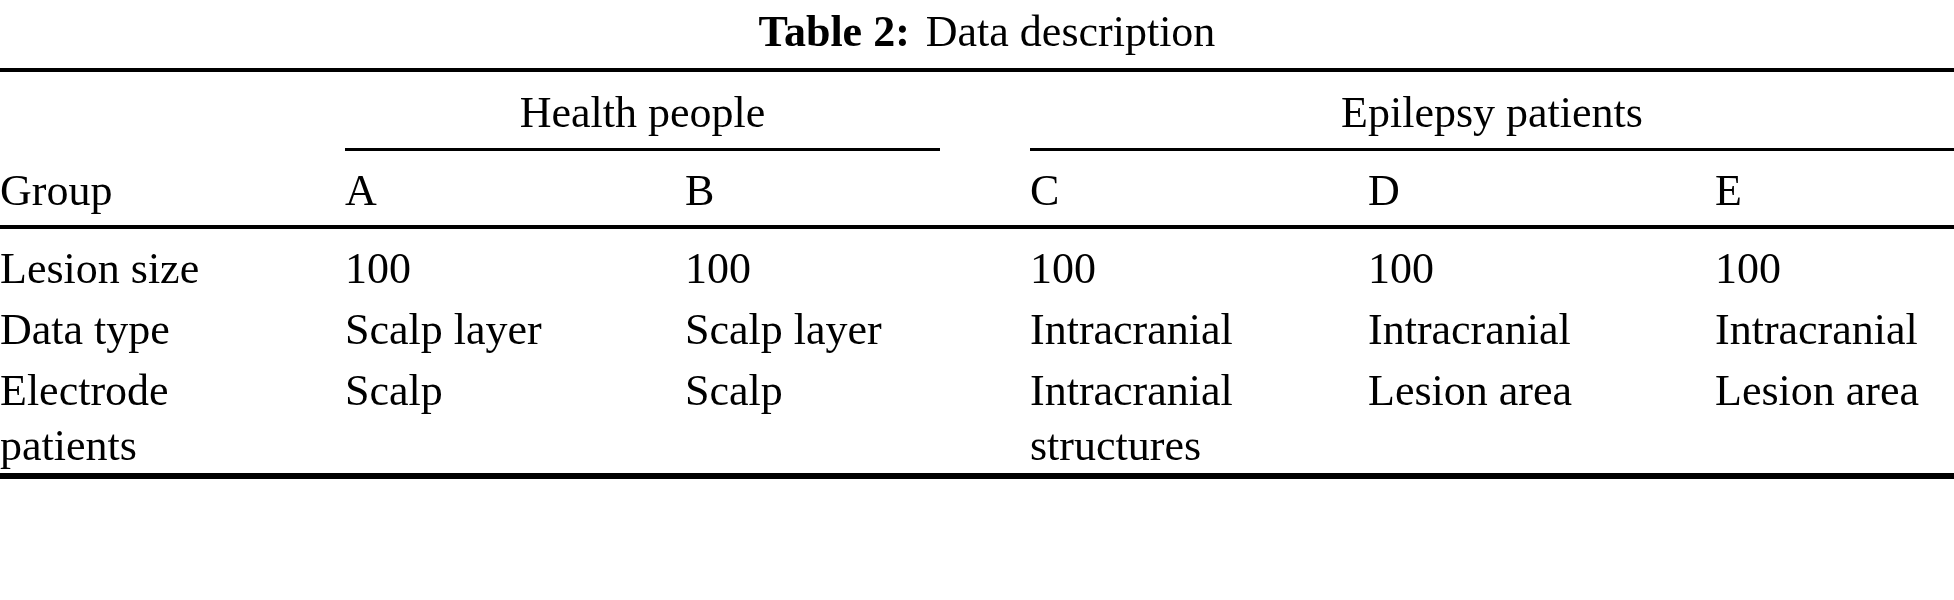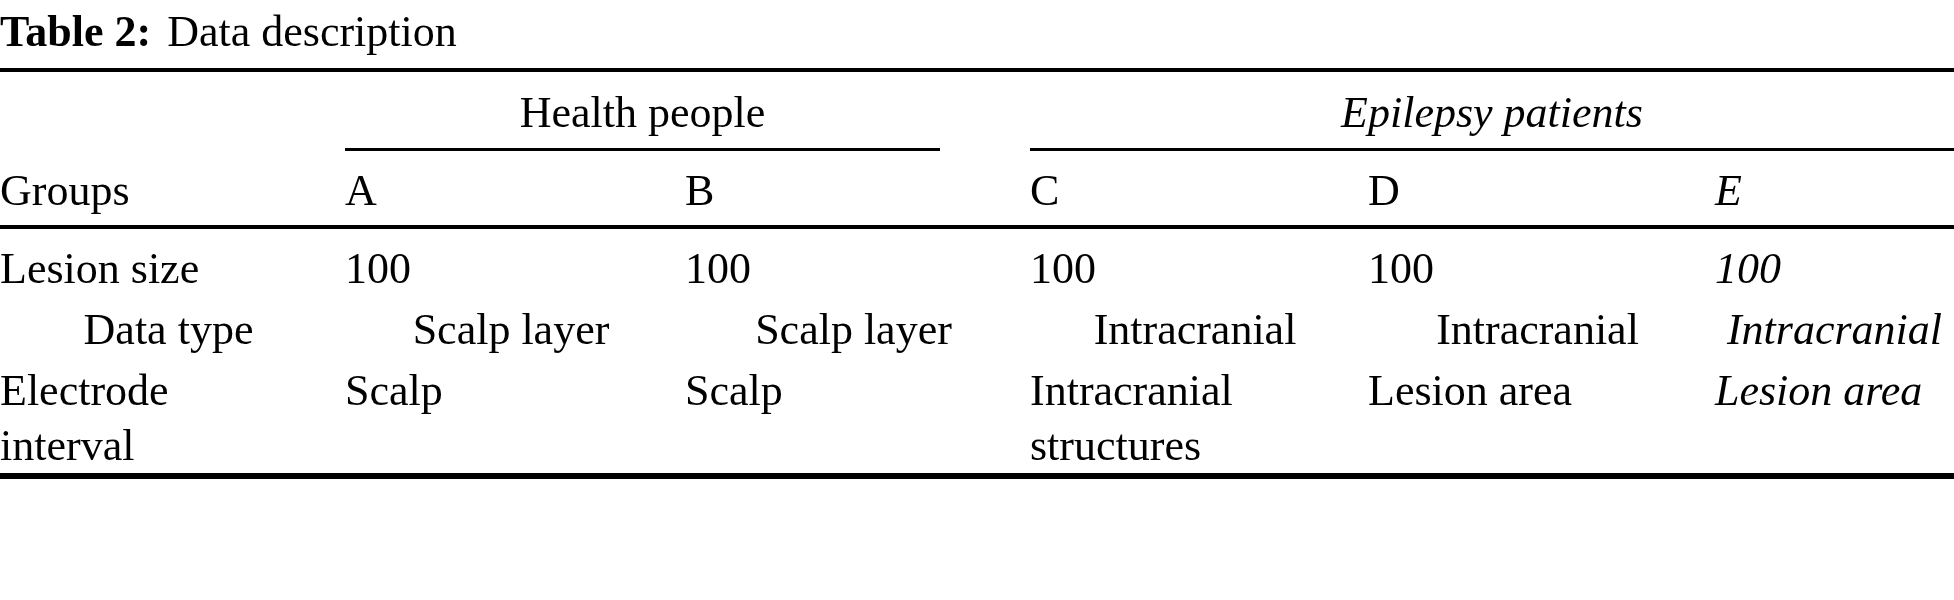--- a/index.html
+++ b/index.html
@@ -12,23 +12,25 @@
   body {
     width: 1954px;
     height: 600px;
     background: var(--bg);
     color: var(--text);
     font-family: "Liberation Serif", "DejaVu Serif", serif;
     font-size: 44px;
     overflow: hidden;
   }
   .caption {
+    text-align: center;
     line-height: 52px;
     margin: 6px 0 10px 0;
     white-space: nowrap;
+    padding-left: 20px;
   }
   .caption .cap-label { font-weight: bold; margin-right: 16px; }
 
   table.datatable {
     border-collapse: collapse;
     table-layout: fixed;
     width: 1954px;
     border-top: 4px solid var(--rule);
     border-bottom: 6px solid var(--rule);
   }
@@ -39,21 +41,21 @@
   col.c4 { width: 347px; }
   col.c5 { width: 239px; }
 
   th, td {
     font-weight: normal;
     text-align: left;
     vertical-align: top;
     padding: 0 8px 0 0;
     line-height: 55px;
   }
-  td:last-child, th:last-child { padding-right: 0; font-style: italic; }
+  td:last-child, th:last-child { padding-right: 0; }
 
   
   tr.span-row th { vertical-align: bottom; padding: 0; }
   .cmid {
     border-bottom: 3px solid var(--rule);
     text-align: center;
     line-height: 55px;
     padding-top: 13px;
     padding-bottom: 8px;
   }
@@ -61,21 +63,21 @@
   .cmid-epilepsy { width: 100%; }
 
   
   tr.groups-row th {
     padding-top: 12px;
     padding-bottom: 7px;
     border-bottom: 4px solid var(--rule);
   }
 
   tbody tr.r0 th, tbody tr.r0 td { padding-top: 12px; }
-  tbody tr.r2 th, tbody tr.r2 td { padding-top: 6px; text-align: center; }
+  tbody tr.r2 th, tbody tr.r2 td { padding-top: 6px; }
   tbody tr.r3 th, tbody tr.r3 td { padding-top: 6px; }
 
   
   .wrap-narrow { display: inline-block; max-width: 285px; }
 </style>
 </head>
 <body>
 
 <figure style="margin:0;">
   <figcaption class="caption">
@@ -95,21 +97,21 @@
       <tr class="span-row">
         <th></th>
         <th colspan="2">
           <div class="cmid cmid-health">Health people</div>
         </th>
         <th colspan="3">
           <div class="cmid cmid-epilepsy">Epilepsy patients</div>
         </th>
       </tr>
       <tr class="groups-row">
-        <th>Groups</th>
+        <th>Group</th>
         <th>A</th>
         <th>B</th>
         <th>C</th>
         <th>D</th>
         <th>E</th>
       </tr>
     </thead>
     <tbody>
       <tr class="r0">
         <th>Lesion size</th>
@@ -121,21 +123,21 @@
       </tr>
       <tr class="r2">
         <th>Data type</th>
         <td>Scalp layer</td>
         <td>Scalp layer</td>
         <td>Intracranial</td>
         <td>Intracranial</td>
         <td>Intracranial</td>
       </tr>
       <tr class="r3">
-        <th><span class="wrap-narrow">Electrode interval</span></th>
+        <th><span class="wrap-narrow">Electrode patients</span></th>
         <td>Scalp</td>
         <td>Scalp</td>
         <td>Intracranial structures</td>
         <td>Lesion area</td>
         <td>Lesion area</td>
       </tr>
     </tbody>
   </table>
 </figure>
 

